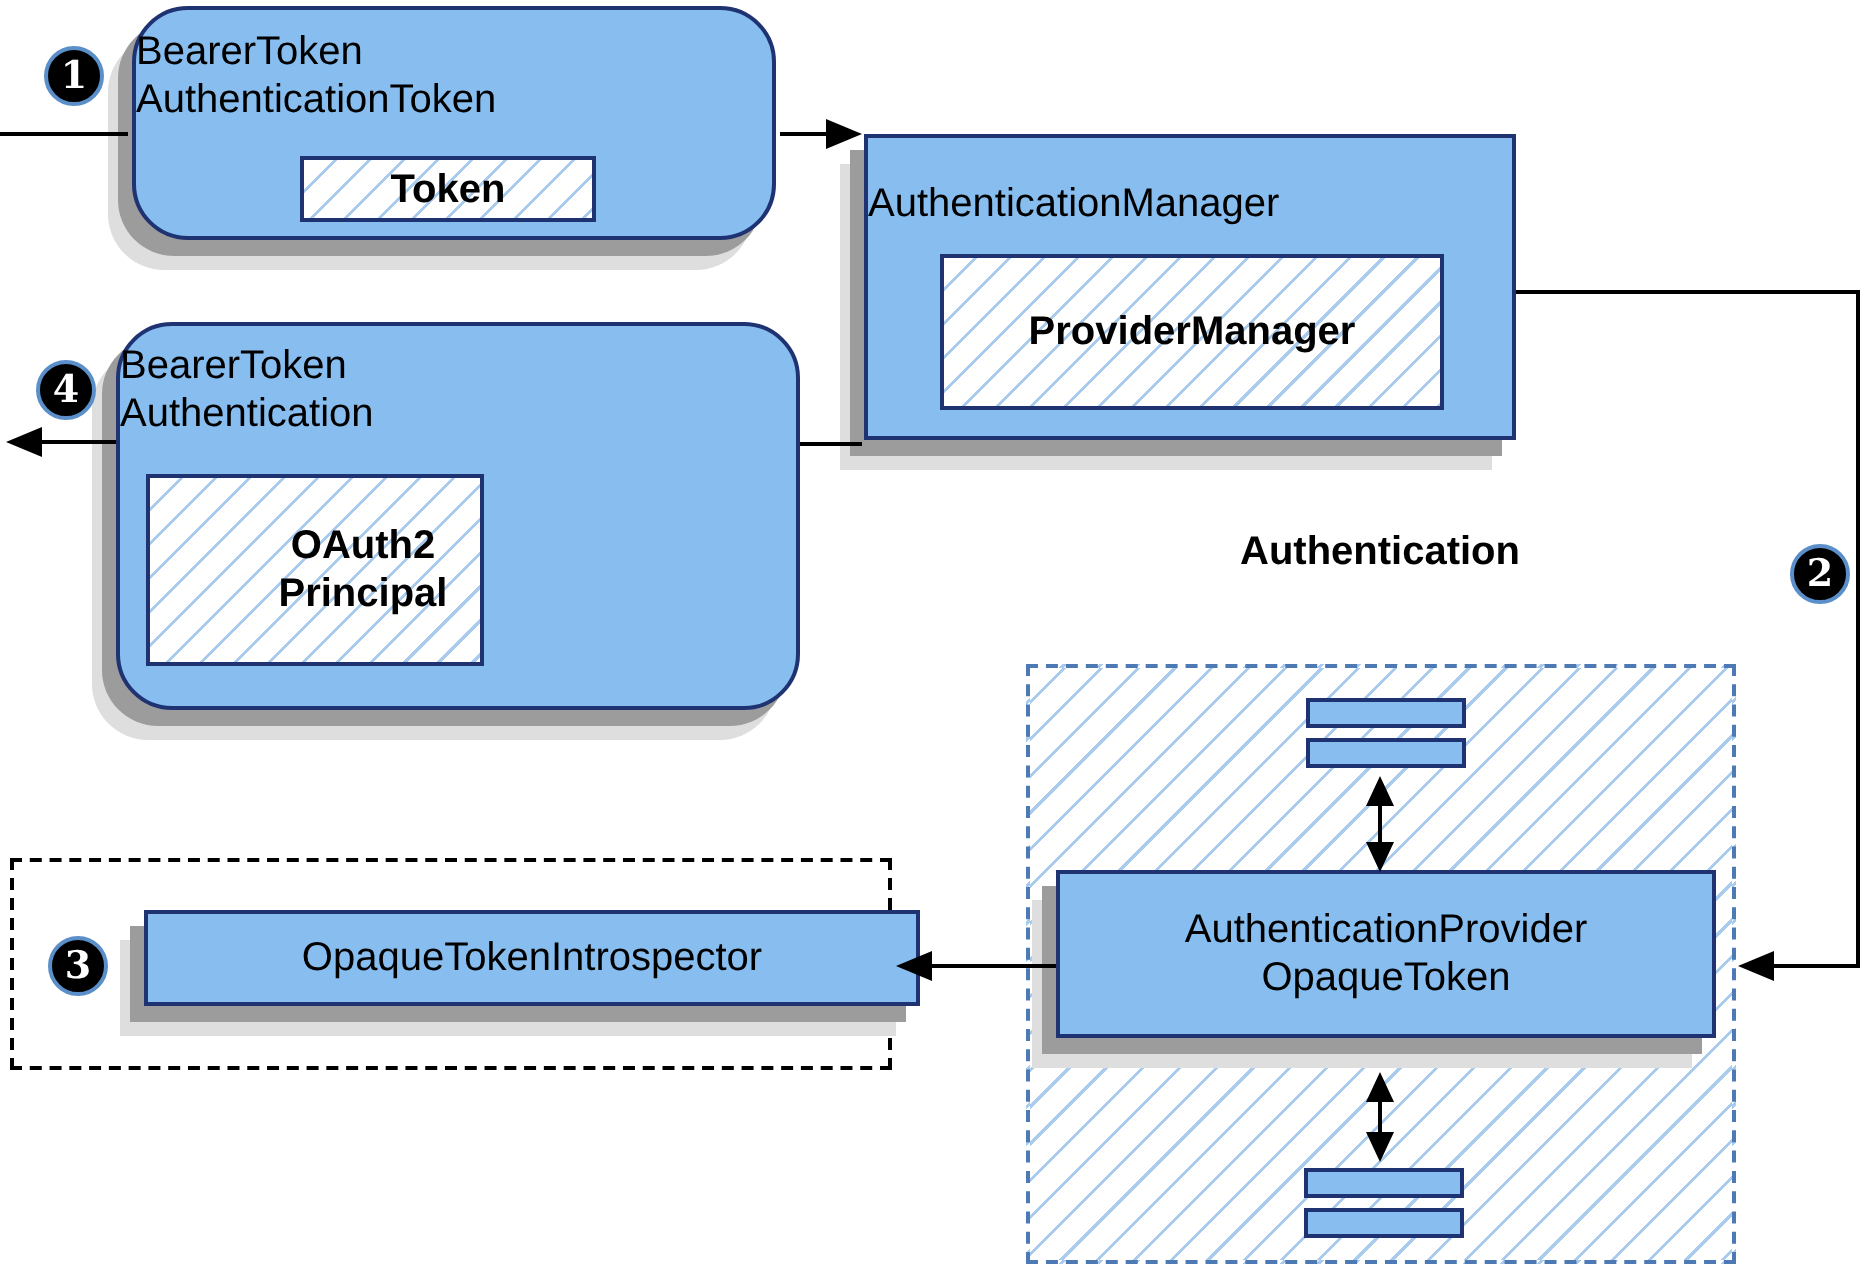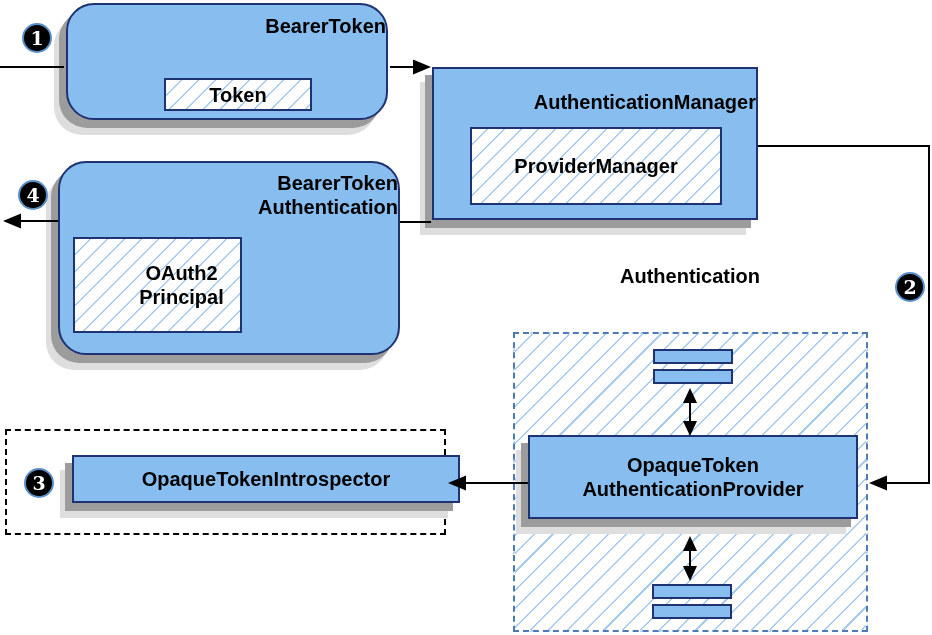--- a/index.html
+++ b/index.html
@@ -4,21 +4,21 @@
 <style>
   html,body{margin:0;padding:0;background:#fff;}
   #canvas{
     position:relative;width:932px;height:635px;background:#fff;overflow:hidden;
     font-family:"Liberation Sans",sans-serif;color:#000;
   }
   .abs{position:absolute;box-sizing:border-box;}
   
   .node{
     background:#87BEEF;border:2px solid #1F3373;
-    font-weight:bold;font-size:20px;line-height:24px;text-align:right;
+    font-weight:normal;font-size:20px;line-height:24px;text-align:left;
     z-index:2;
   }
   .shadowed{box-shadow:-7px 8px 0 #9C9C9C,-12px 15px 0 #DEDEDE;}
   .round{border-radius:28px;}
   
   .hatched{
     background:repeating-linear-gradient(135deg,#fff 0 10.5px,#A9CBEE 10.5px 12px);
     border:2px solid #1F3373;
     font-weight:bold;font-size:20px;line-height:24px;text-align:center;
     display:flex;flex-direction:column;align-items:center;justify-content:center;
@@ -49,22 +49,23 @@
 </style>
 </head>
 <body>
 
 <div id="canvas">
 
   <div class="abs dashed-area" style="left:513px;top:332px;width:355px;height:300px;"></div>
 
   <div class="abs node round shadowed" style="left:66px;top:3px;width:322px;height:117px;padding-top:9px;">
     <div>BearerToken</div>
+    <div>AuthenticationToken</div>
   </div>
-  <div class="abs hatched" style="left:164px;top:78px;width:148px;height:33px;">
+  <div class="abs hatched" style="left:150px;top:78px;width:148px;height:33px;">
     <div>Token</div>
   </div>
 
   <div class="abs node shadowed" style="left:432px;top:67px;width:326px;height:153px;padding-top:21px;">
     <div>AuthenticationManager</div>
   </div>
   <div class="abs hatched" style="left:470px;top:127px;width:252px;height:78px;text-align:right;">
     <div>ProviderManager</div>
   </div>
 
@@ -78,22 +79,22 @@
   </div>
 
   <div class="abs free-label" style="left:555px;top:264px;width:270px;">
     <div>Authentication</div>
   </div>
 
   <div class="abs bar" style="left:653px;top:349px;width:80px;height:15px;"></div>
   <div class="abs bar" style="left:653px;top:369px;width:80px;height:15px;"></div>
 
   <div class="abs node shadowed ctr" style="left:528px;top:435px;width:330px;height:84px;">
+    <div>AuthenticationProvider</div>
     <div>OpaqueToken</div>
-    <div>AuthenticationProvider</div>
   </div>
 
   <div class="abs bar" style="left:652px;top:584px;width:80px;height:15px;"></div>
   <div class="abs bar" style="left:652px;top:604px;width:80px;height:15px;"></div>
 
   <div class="abs dashed-container" style="left:5px;top:429px;width:441px;height:106px;"></div>
   <div class="abs node shadowed ctr" style="left:72px;top:455px;width:388px;height:48px;">
     <div>OpaqueTokenIntrospector</div>
   </div>
 

